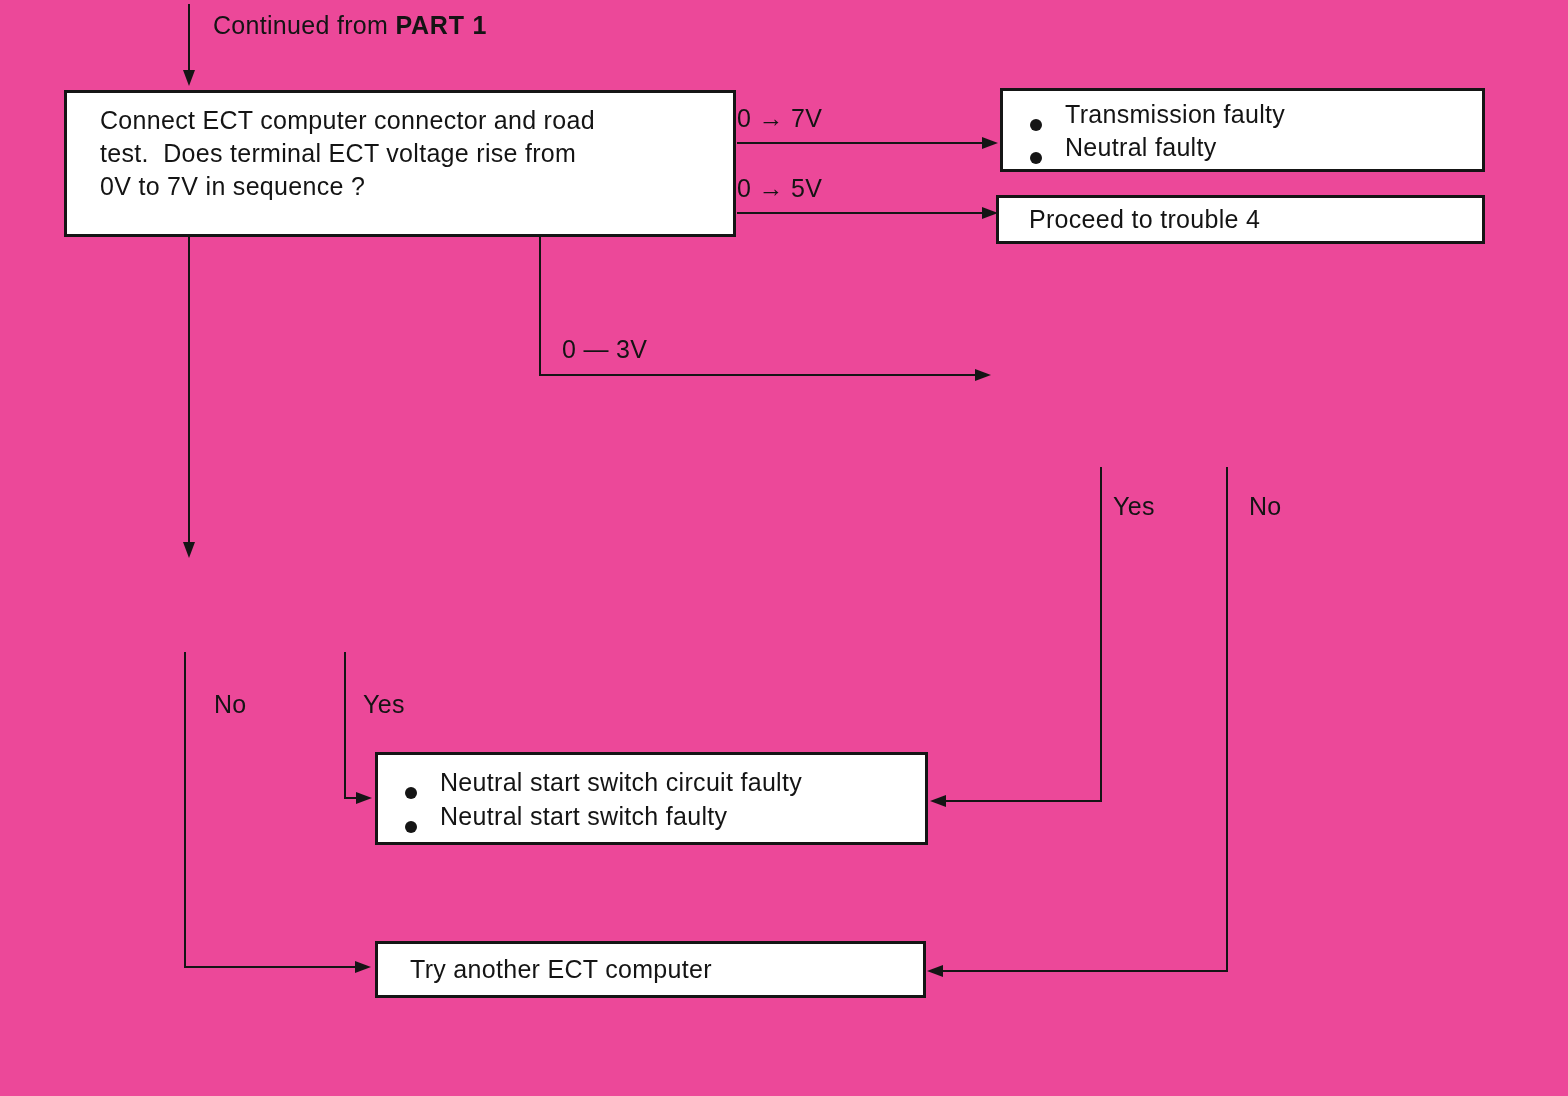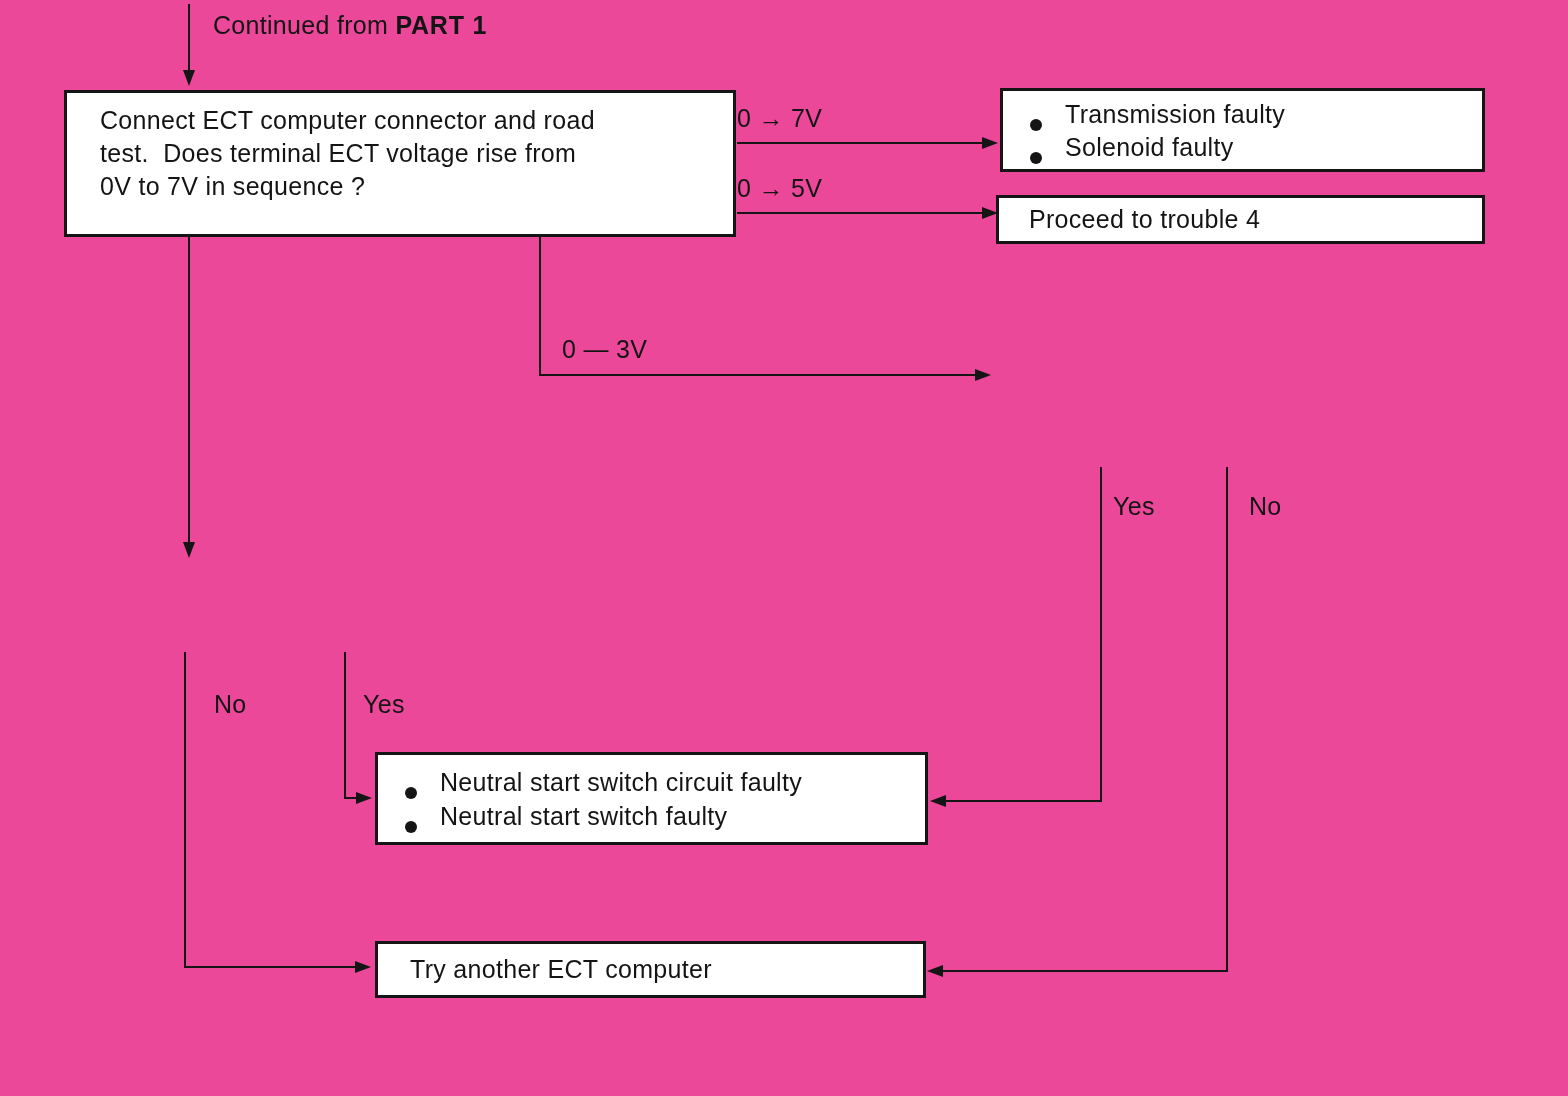--- a/index.html
+++ b/index.html
@@ -49,21 +49,21 @@
   <div class="arr-r" style="left:982px;top:137px"></div>
 
   <div class="box" style="left:1000px;top:88px;width:485px;height:84px">
     <div class="pad" style="padding:7px 0 0 27px">
       <div class="brow">
           <span class="dot"></span>
           <span class="bl">Transmission faulty</span>
         </div>
       <div class="brow">
           <span class="dot"></span>
-          <span class="bl">Solenoid faulty</span>
+          <span class="bl">Neutral faulty</span>
         </div>
     </div>
   </div>
 
   <div class="elabel center" style="left:737px;top:174px;width:247px">0 → 5V</div>
   <div class="hline" style="left:737px;top:212px;width:247px"></div>
   <div class="arr-r" style="left:982px;top:207px"></div>
 
   <div class="box vcenter" style="left:996px;top:195px;width:489px;height:49px;padding-left:30px">
     <span class="bl">Proceed to trouble 4</span>

